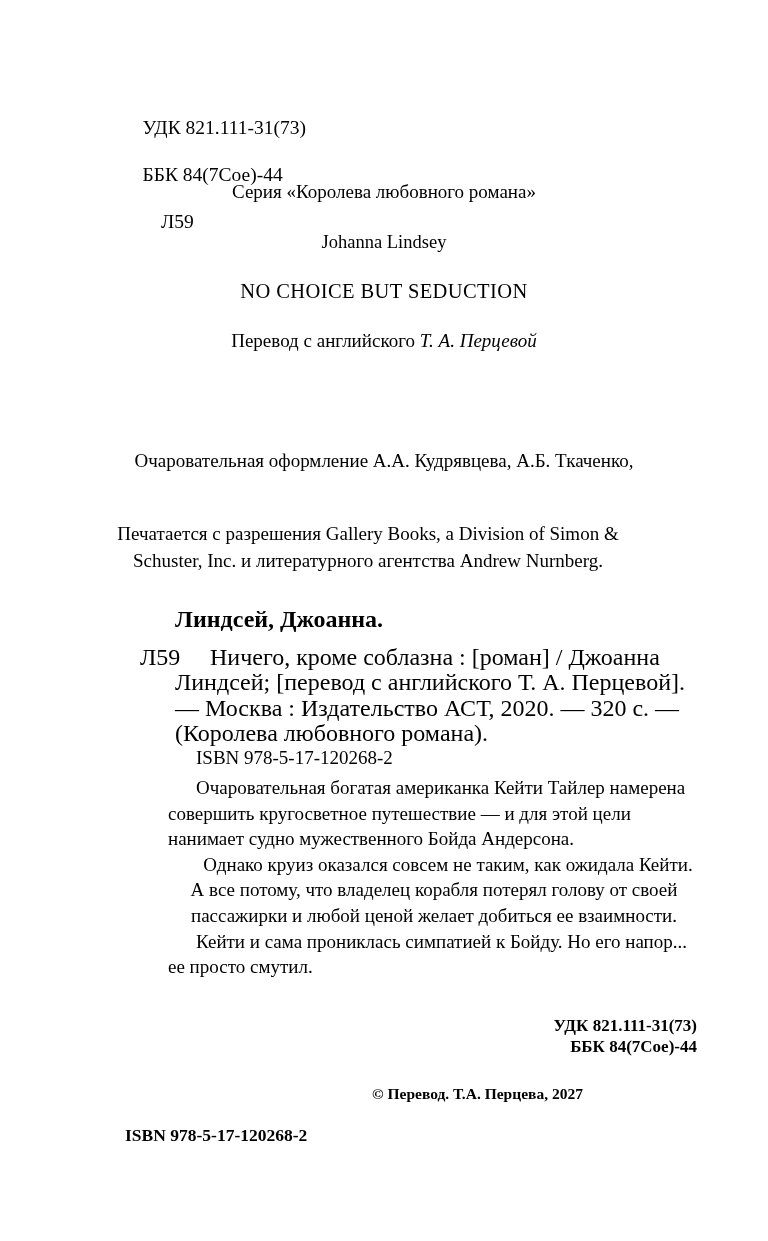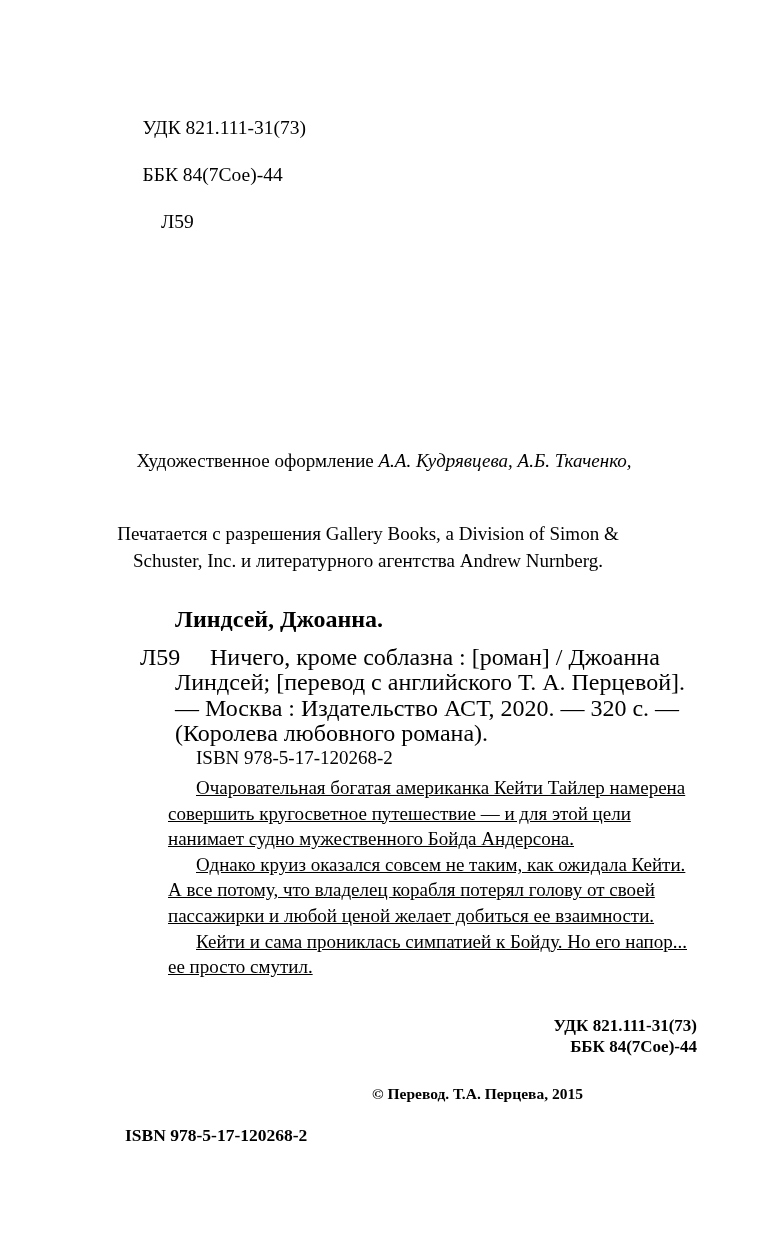--- a/index.html
+++ b/index.html
@@ -67,21 +67,21 @@
 
   .design-block {
     position: absolute;
     left: 60px;
     top: 447px;
     width: 648px;
     text-align: center;
     font-size: 19px;
     line-height: 27px;
   }
-  .design-block .nm { font-style: italic; }
+  .design-block .nm { }
 
   .permission-block {
     position: absolute;
     left: 44px;
     top: 520px;
     width: 648px;
     text-align: center;
     font-size: 19px;
     line-height: 27px;
   }
@@ -125,21 +125,20 @@
 
   
   .blurb {
     position: absolute;
     left: 168px;
     top: 775px;
     width: 532px;
     font-size: 19px;
     line-height: 25.6px;
     text-align: left;
-    text-decoration: underline;
   }
   .blurb p {
     margin: 0;
     white-space: pre-line;
   }
 
   
   .udk-bottom {
     position: absolute;
     right: 71px;
@@ -174,47 +173,53 @@
 <body>
 
 <div class="page">
 
   <div class="udk-block">
     <span>УДК 821.111-31(73)</span><br>
     <span>ББК 84(7Сое)-44</span>
     <span class="l-num">Л59</span>
   </div>
 
+  <div class="center-block">
+    <div class="series-line">Серия «Королева любовного романа»</div>
+    <div class="author-line">Johanna Lindsey</div>
+    <div class="orig-title">NO CHOICE BUT SEDUCTION</div>
+    <div class="translator-line"><span>Перевод с английского </span><span class="nm">Т. А. Перцевой</span></div>
+  </div>
 
   <div class="design-block">
-    <span>Художественное оформление </span><span class="nm">А.А. Кудрявцева, А.Б. Ткаченко,</span><br>
+    <span>Очаровательная оформление </span><span class="nm">А.А. Кудрявцева, А.Б. Ткаченко,</span><br>
   </div>
 
   <div class="permission-block">
     <span>Печатается с разрешения Gallery Books, a Division of Simon &amp;</span><br>
     <span>Schuster, Inc. и литературного агентства Andrew Nurnberg.</span>
   </div>
 
   <div class="cip">
     <div class="cip-author">Линдсей, Джоанна.</div>
     <div class="cip-entry">
       <span class="cip-marker">Л59</span>
       <span class="cip-entry-text">Ничего, кроме соблазна : [роман] / Джоанна Линдсей; [перевод с английского Т. А. Перцевой]. — Москва : Издательство АСТ, 2020. — 320 с. — (Королева любовного романа).</span>
     </div>
   </div>
 
   <div class="isbn-inner">ISBN 978-5-17-120268-2</div>
 
   <div class="blurb">
     <p style="text-indent:28px;">Очаровательная богатая американка Кейти Тайлер намерена совершить кругосветное путешествие — и для этой цели нанимает судно мужественного Бойда Андерсона.</p>
-    <p style="text-indent:28px;">Однако круиз оказался совсем не таким, как ожидала Кейти. А все потому, что владелец корабля потерял голову от своей пассажирки и любой ценой желает добиться ее взаимности.</p>
+    <p style="text-indent:28px;text-align:center;">Однако круиз оказался совсем не таким, как ожидала Кейти. А все потому, что владелец корабля потерял голову от своей пассажирки и любой ценой желает добиться ее взаимности.</p>
     <p style="text-indent:28px;">Кейти и сама прониклась симпатией к Бойду. Но его напор... ее просто смутил.</p>
   </div>
 
   <div class="udk-bottom">УДК 821.111-31(73)
 ББК 84(7Сое)-44</div>
 
   <div class="isbn-footer">ISBN 978-5-17-120268-2</div>
   <div class="copyright-block">
-    <div>© Перевод. Т.А. Перцева, 2015</div>
+    <div>© Перевод. Т.А. Перцева, 2027</div>
   </div>
 
 </div>
 
 </body></html>

